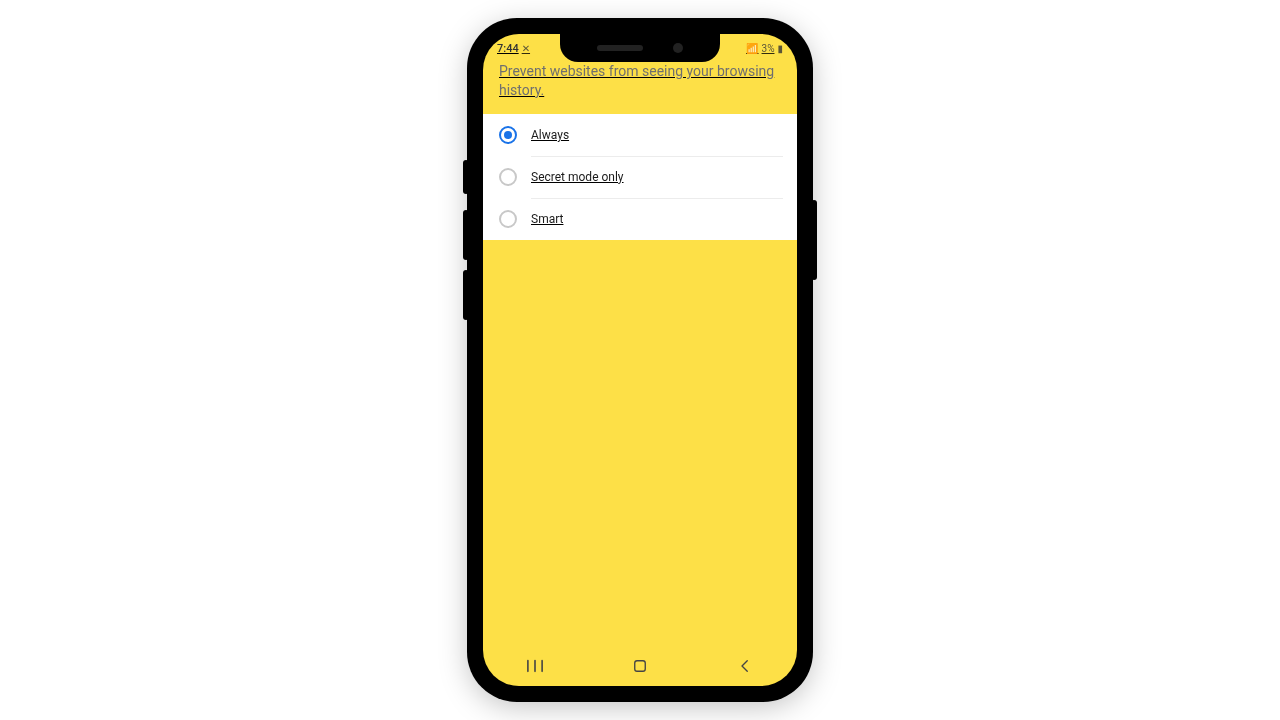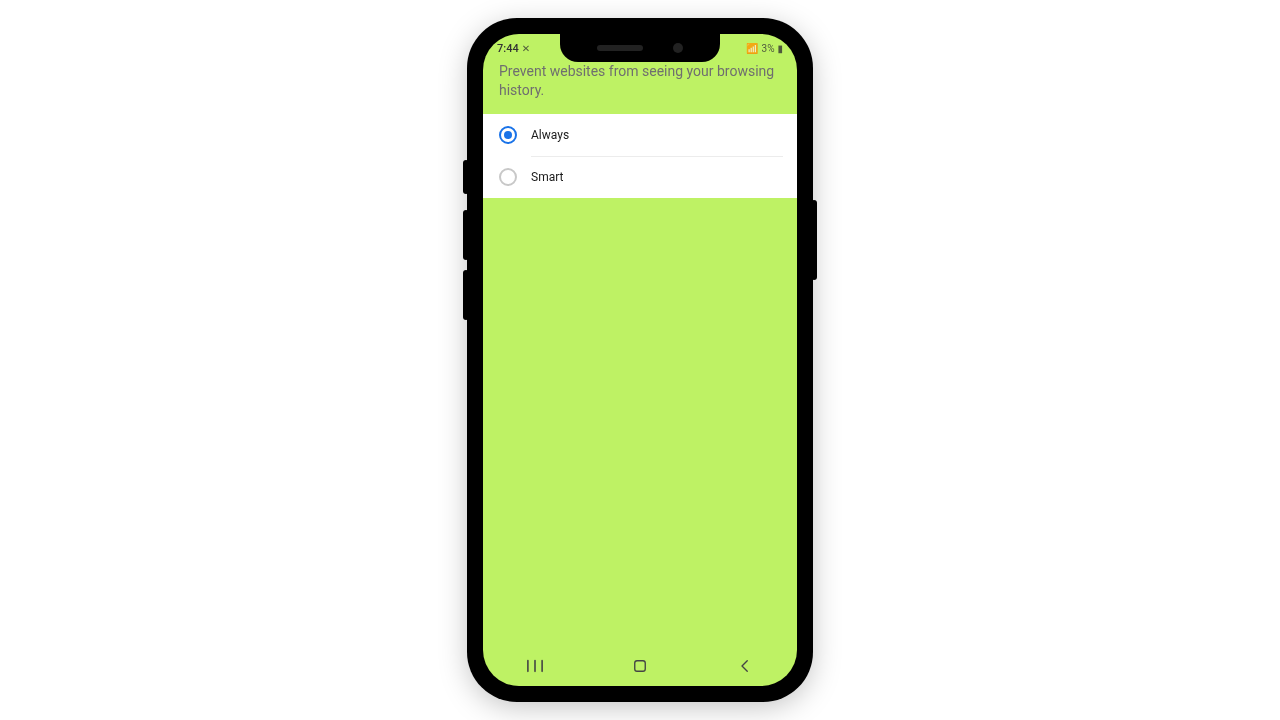--- a/index.html
+++ b/index.html
@@ -4,21 +4,21 @@
 <style>
   html,body{margin:0;padding:0;width:1280px;height:720px;background:#fff;font-family:-apple-system,BlinkMacSystemFont,"Segoe UI",Roboto,Arial,sans-serif;overflow:hidden;}
   .stage{width:1280px;height:720px;display:flex;align-items:center;justify-content:center;}
   
   .phone{position:relative;width:342px;height:680px;background:#000;border-radius:48px;box-shadow:0 0 0 2px #000, 0 6px 30px rgba(0,0,0,.25);}
   .side-btn{position:absolute;background:#000;border-radius:3px;}
   .side-btn.l1{left:-6px;top:140px;width:6px;height:34px;}
   .side-btn.l2{left:-6px;top:190px;width:6px;height:50px;}
   .side-btn.l3{left:-6px;top:250px;width:6px;height:50px;}
   .side-btn.r1{right:-6px;top:180px;width:6px;height:80px;}
-  .screen{position:absolute;inset:14px;background:#bef264;border-radius:36px;overflow:hidden;}
+  .screen{position:absolute;inset:14px;background:#fde047;border-radius:36px;overflow:hidden;text-decoration:underline;}
   
   .notch{position:absolute;top:0;left:50%;transform:translateX(-50%);width:160px;height:28px;background:#000;border-bottom-left-radius:18px;border-bottom-right-radius:18px;display:flex;align-items:center;justify-content:center;gap:30px;}
   .notch .speaker{width:46px;height:6px;background:#222;border-radius:3px;}
   .notch .cam{width:10px;height:10px;background:#222;border-radius:50%;}
   
   .statusbar{display:flex;justify-content:space-between;align-items:center;height:28px;padding:0 14px;font-size:11px;color:#333;}
   .statusbar .left,.statusbar .right{display:flex;align-items:center;gap:3px;}
   .sb-clock{font-weight:500;}
   .sb-ico{font-size:10px;opacity:.8;}
   
@@ -73,20 +73,24 @@
 
       <div class="desc">Prevent websites from seeing your browsing history.</div>
 
       <div class="options">
         <div class="opt">
           <span class="radio selected"></span>
           <span class="opt-label">Always</span>
         </div>
         <div class="opt">
           <span class="radio"></span>
+          <span class="opt-label">Secret mode only</span>
+        </div>
+        <div class="opt">
+          <span class="radio"></span>
           <span class="opt-label">Smart</span>
         </div>
       </div>
 
       <div class="navbar">
         <div class="nav-btn">
           <svg viewBox="0 0 24 18" width="22" height="16">
               <line x1="4" y1="3" x2="4" y2="15"></line>
               <line x1="12" y1="3" x2="12" y2="15"></line>
               <line x1="20" y1="3" x2="20" y2="15"></line>

